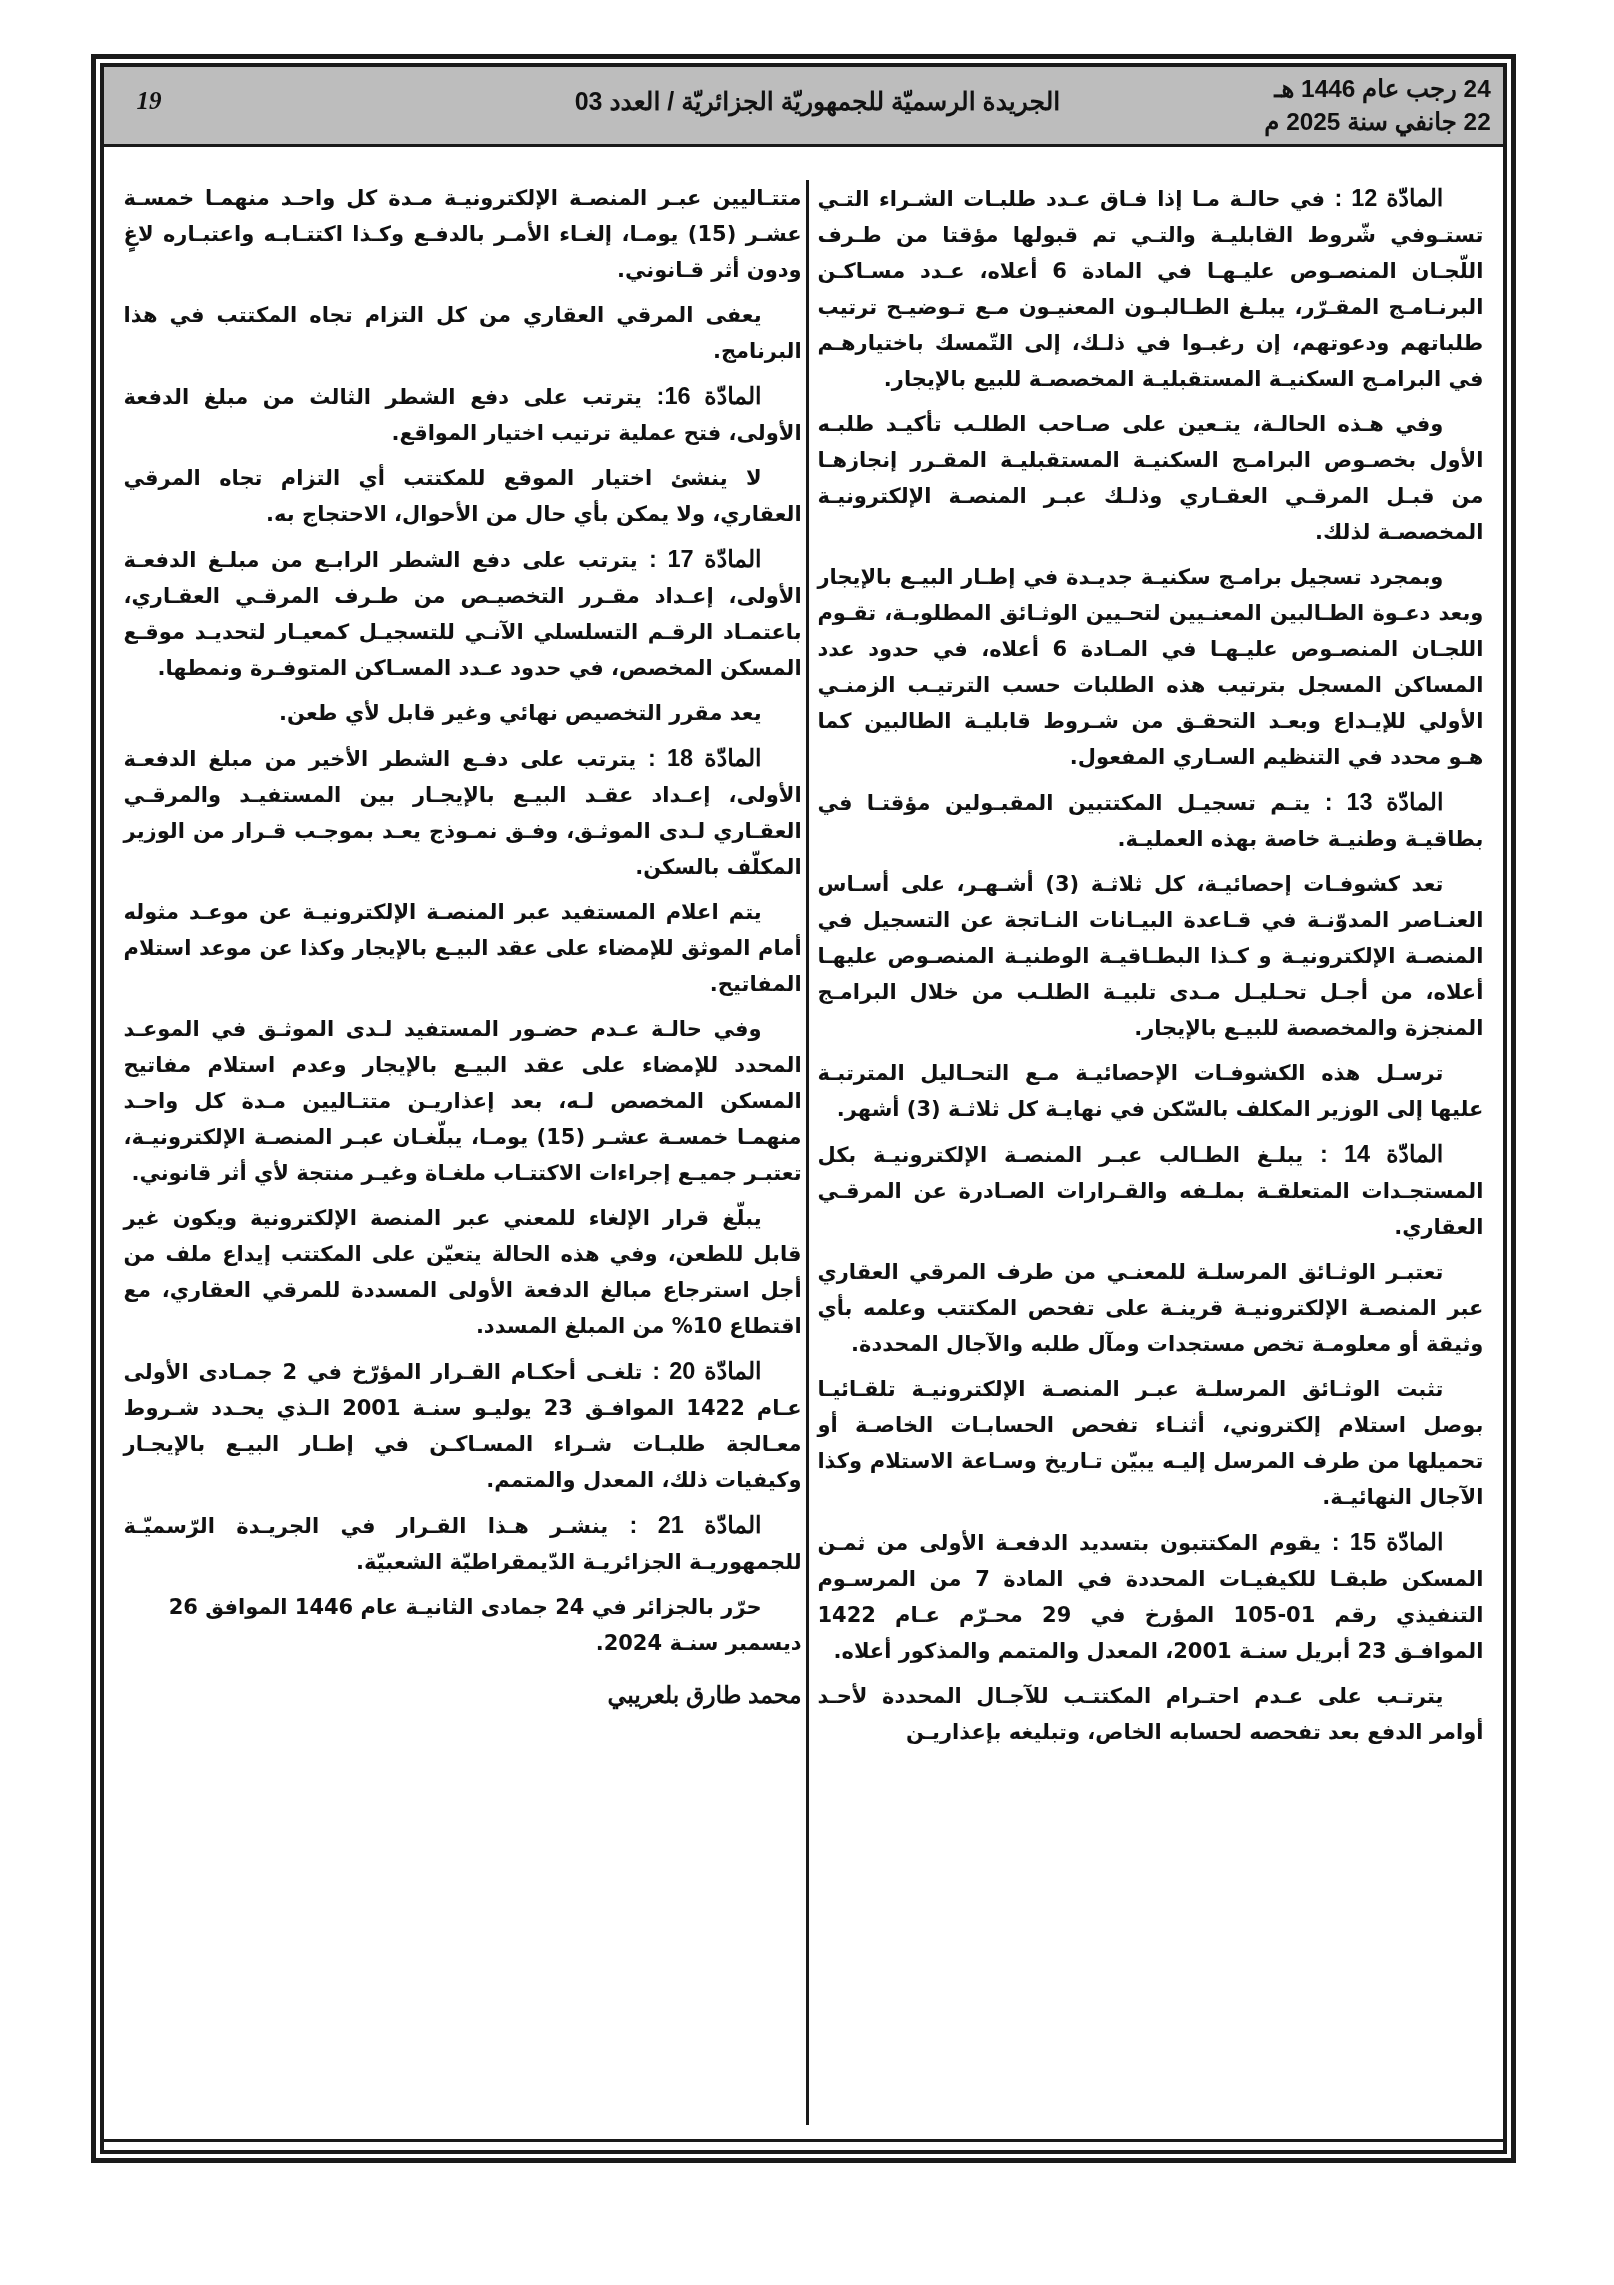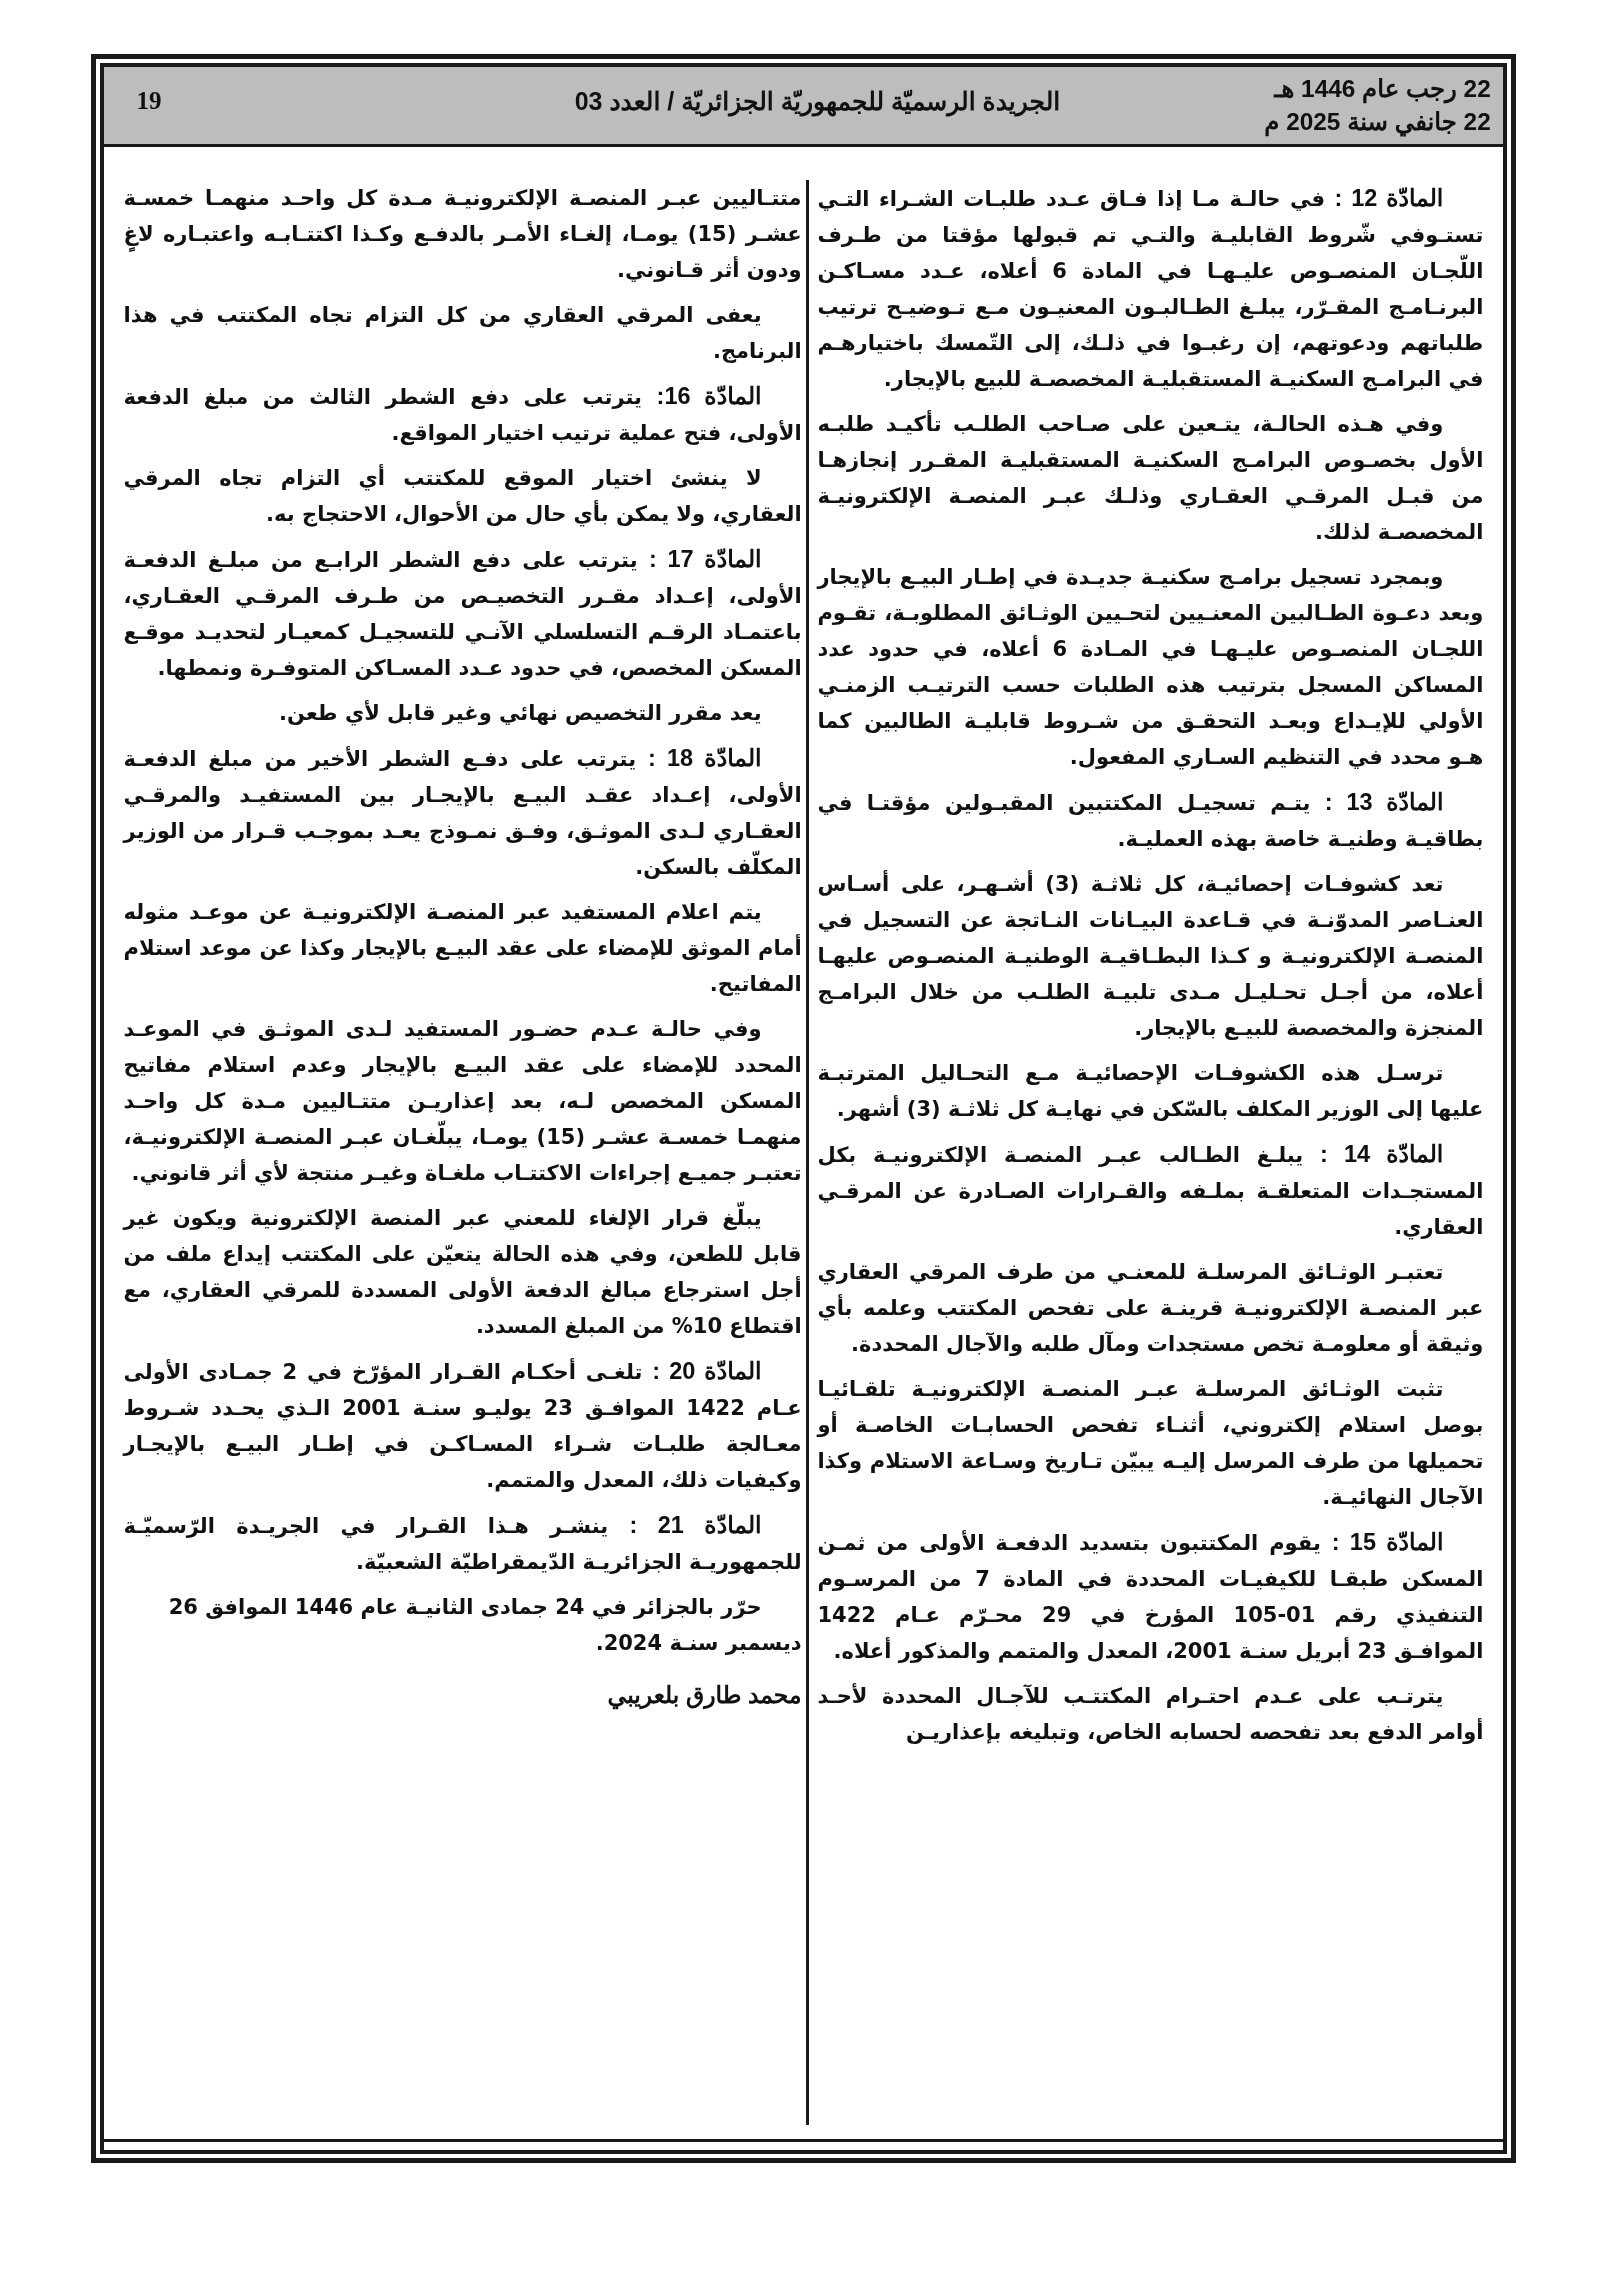--- a/index.html
+++ b/index.html
@@ -11,21 +11,21 @@
                  border: 4.5px solid #1a1a1a; box-sizing: border-box; }
   .header { position: absolute; left: 0; right: 0; top: 0; height: 80px; background: #bdbdbd;
             border-bottom: 3.6px solid #1a1a1a; box-sizing: border-box; }
   .hdr-dates { position: absolute; right: 12.7px; top: 5.4px; text-align: right;
                font-family: "Liberation Sans", sans-serif; font-weight: bold; font-size: 24.4px;
                line-height: 33px; letter-spacing: -0.5px; }
   .hdr-title { position: absolute; left: 0; right: 8px; top: 20px; text-align: center;
                font-family: "Liberation Sans", sans-serif; font-weight: bold; font-size: 25px;
                padding-left: 36px; }
   .hdr-page { position: absolute; left: 33px; top: 20px; font-family: "Liberation Serif", serif;
-              font-weight: bold; font-size: 25px; direction: ltr; }
+              font-weight: bold; font-size: 25px; direction: ltr; font-style: italic; }
   .col { position: absolute; top: 113px; width: 666px; font-family: "DejaVu Sans", sans-serif;
          font-weight: bold; font-size: 21px; line-height: 36px; text-align: justify;
          text-align-last: right; }
   .col-right { right: 20px; }
   .col-left { left: 20px; width: 678px; }
   .col p { margin: 0 0 9px 0; text-indent: 40px; }
   .art-label { font-family: "Liberation Sans", sans-serif; font-weight: 900; font-size: 23.5px; }
   .divider { position: absolute; left: 702px; top: 113px; width: 3.6px; height: 1945px; background: #1a1a1a; }
   .bottom-rule { position: absolute; left: 0; right: 0; bottom: 0; height: 11px;
                  border-top: 3.6px solid #1a1a1a; box-sizing: border-box; }
@@ -34,21 +34,21 @@
                font-weight: 900; font-size: 23.5px; margin-top: 16.3px !important; padding-left: 199px; }
 </style>
 </head>
 <body>
 
 <div class="frame-outer">
   <div class="frame-inner">
 
     <div class="header">
       <div class="hdr-dates">
-        <div>22 رجب عام 1446 هـ</div>
+        <div>24 رجب عام 1446 هـ</div>
         <div>22 جانفي سنة 2025 م</div>
       </div>
       <div class="hdr-title">الجريدة الرسميّة للجمهوريّة الجزائريّة / العدد 03</div>
       <div class="hdr-page">19</div>
     </div>
 
     <div class="col col-right" id="col-right">
         <p><span class="art-label">المادّة 12 :</span><span> في حالـة مـا إذا فـاق عـدد طلبـات الشـراء التـي تستـوفي شّروط القابليـة والتـي تم قبولها مؤقتا من طـرف اللّجـان المنصـوص عليـهـا في المادة 6 أعلاه، عـدد مسـاكـن البرنـامـج المقـرّر، يبلـغ الطـالبـون المعنيـون مـع تـوضيـح ترتيب طلباتهم ودعوتهم، إن رغبـوا في ذلـك، إلى التّمسك باختيارهـم في البرامـج السكنيـة المستقبليـة المخصصـة للبيع بالإيجار.</span></p>
         <p><span>وفي هـذه الحالـة، يتـعين على صـاحب الطلـب تأكيـد طلبـه الأول بخصـوص البرامـج السكنيـة المستقبليـة المقـرر إنجازهـا من قبـل المرقـي العقـاري وذلـك عبـر المنصـة الإلكترونيـة المخصصـة لذلك.</span></p>
         <p><span>وبمجرد تسجيل برامـج سكنيـة جديـدة في إطـار البيـع بالإيجار وبعد دعـوة الطـالبين المعنـيين لتحـيين الوثـائق المطلوبـة، تقـوم اللجـان المنصـوص عليـهـا في المـادة 6 أعلاه، في حدود عدد المساكن المسجل بترتيب هذه الطلبات حسب الترتيـب الزمنـي الأولي للإيـداع وبعـد التحقـق من شـروط قابليـة الطالبين كما هـو محدد في التنظيم السـاري المفعول.</span></p>

